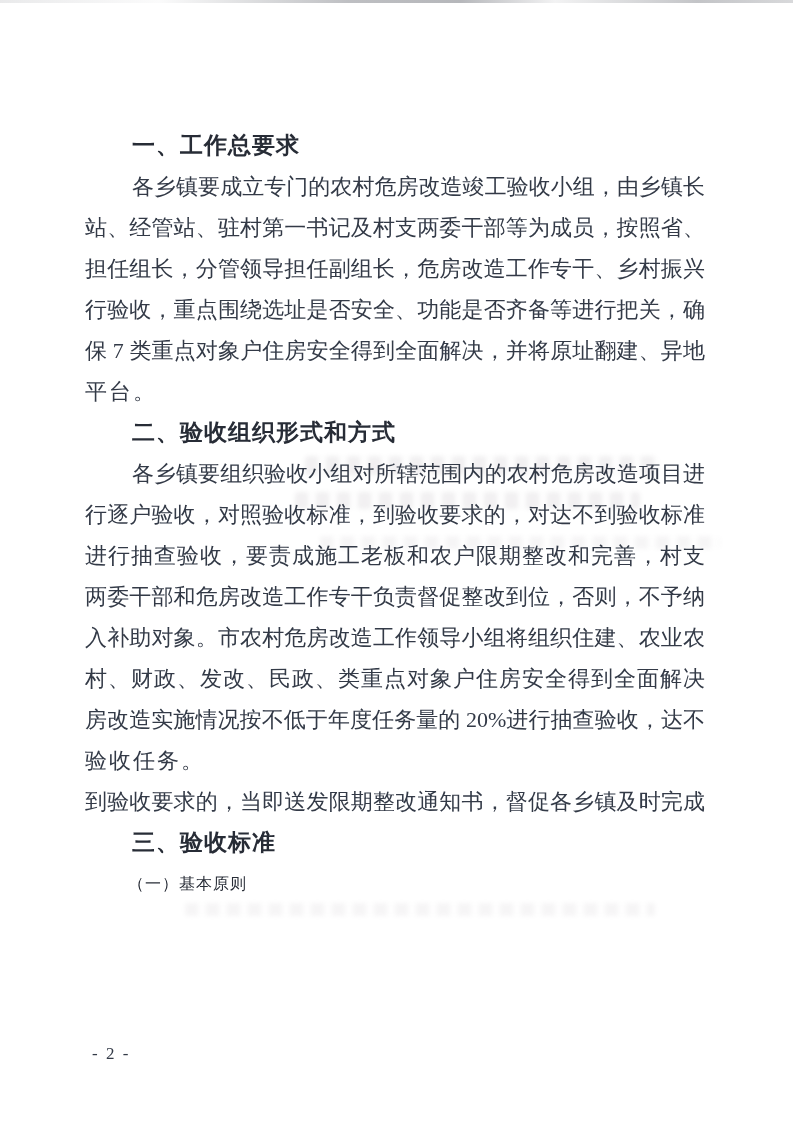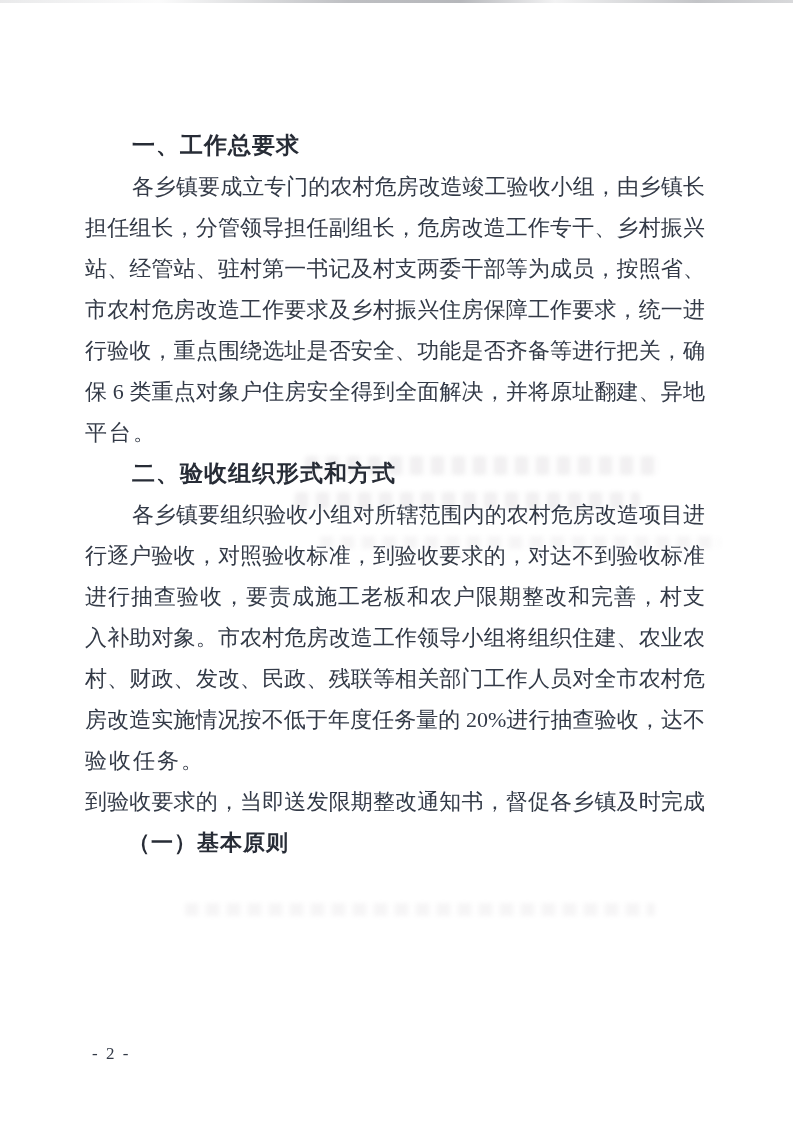--- a/index.html
+++ b/index.html
@@ -53,22 +53,22 @@
   .h {
     font-family: "Liberation Sans", "DejaVu Sans", sans-serif;
     font-weight: 600;
     font-size: 23px;
     letter-spacing: 1px;
     text-indent: 47px;
     color: var(--head-ink);
   }
   
   .sub {
-    font-weight: bold;
-    font-size: 22px;
+    font-weight: normal;
+    font-size: 16px;
     letter-spacing: 1px;
     text-indent: 43px;
     color: var(--head-ink);
   }
   .endline { letter-spacing: 2px; font-family: Liberation Serif, serif; }
   .pagenum {
     position: absolute;
     left: 92px;
     top: 1043px;
     height: 22px;
@@ -86,36 +86,37 @@
   <div class="edge-top"></div>
   <div class="ghost g1"></div>
   <div class="ghost g2"></div>
   <div class="ghost g3"></div>
   <div class="ghost g4"></div>
 
   <main class="content">
 
     <div class="ln h">一、工作总要求</div>
     <div class="ln j ind">各乡镇要成立专门的农村危房改造竣工验收小组，由乡镇长</div>
+    <div class="ln j">站、经管站、驻村第一书记及村支两委干部等为成员，按照省、</div>
     <div class="ln j">担任组长，分管领导担任副组长，危房改造工作专干、乡村振兴</div>
-    <div class="ln j">站、经管站、驻村第一书记及村支两委干部等为成员，按照省、</div>
-    <div class="ln j">市农村危房改造工作要求及乡村振兴住房保障工作要求，统一进</div>
     <div class="ln j">行验收，重点围绕选址是否安全、功能是否齐备等进行把关，确</div>
-    <div class="ln j">保 6 类重点对象户住房安全得到全面解决，并将原址翻建、异地</div>
+    <div class="ln j">保 7 类重点对象户住房安全得到全面解决，并将原址翻建、异地</div>
     <div class="ln endline">平台。</div>
 
     <div class="ln h">二、验收组织形式和方式</div>
     <div class="ln j ind">各乡镇要组织验收小组对所辖范围内的农村危房改造项目进</div>
     <div class="ln j">行逐户验收，对照验收标准，到验收要求的，对达不到验收标准</div>
     <div class="ln j">进行抽查验收，要责成施工老板和农户限期整改和完善，村支</div>
+    <div class="ln j">两委干部和危房改造工作专干负责督促整改到位，否则，不予纳</div>
     <div class="ln j">入补助对象。市农村危房改造工作领导小组将组织住建、农业农</div>
-    <div class="ln j">村、财政、发改、民政、残联等相关部门工作人员对全市农村危</div>
+    <div class="ln j">村、财政、发改、民政、类重点对象户住房安全得到全面解决</div>
     <div class="ln j">房改造实施情况按不低于年度任务量的 20%进行抽查验收，达不</div>
     <div class="ln endline">验收任务。</div>
     <div class="ln j">到验收要求的，当即送发限期整改通知书，督促各乡镇及时完成</div>
 
+    <div class="ln h">三、验收标准</div>
     <div class="ln sub">（一）基本原则</div>
 
   </main>
 
   <div class="pagenum">- 2 -</div>
 
 </div>
 
 </body></html>

